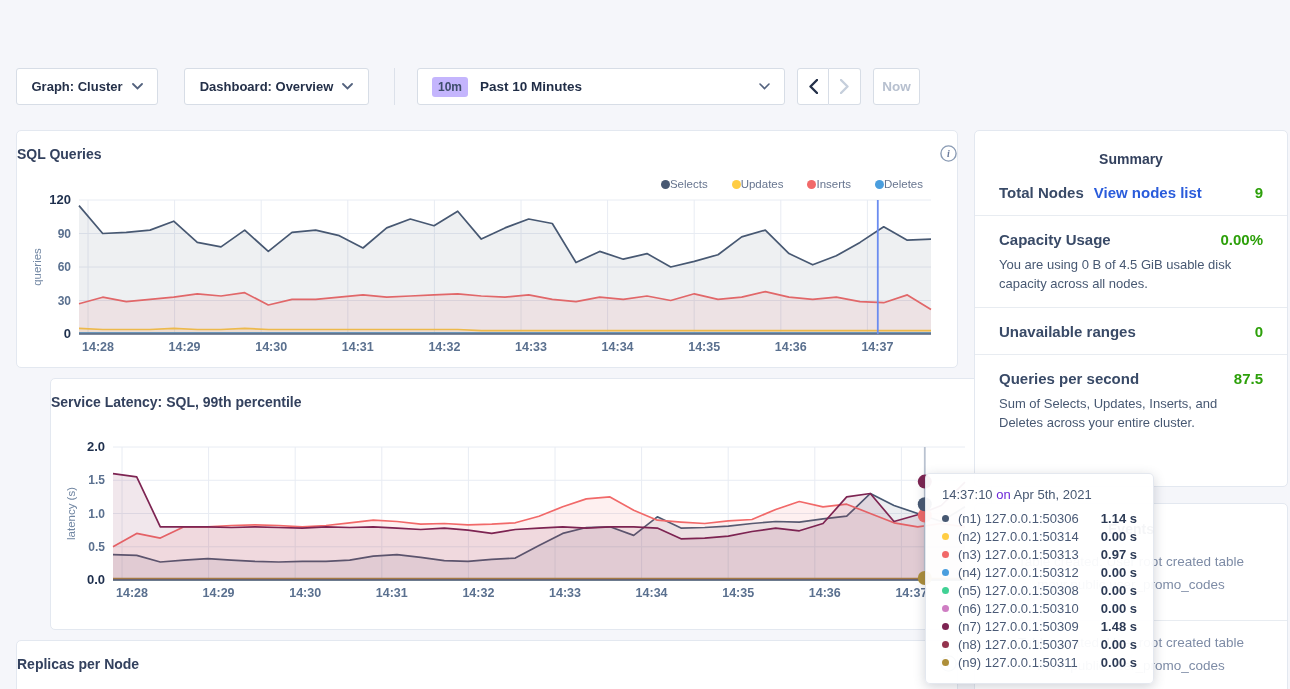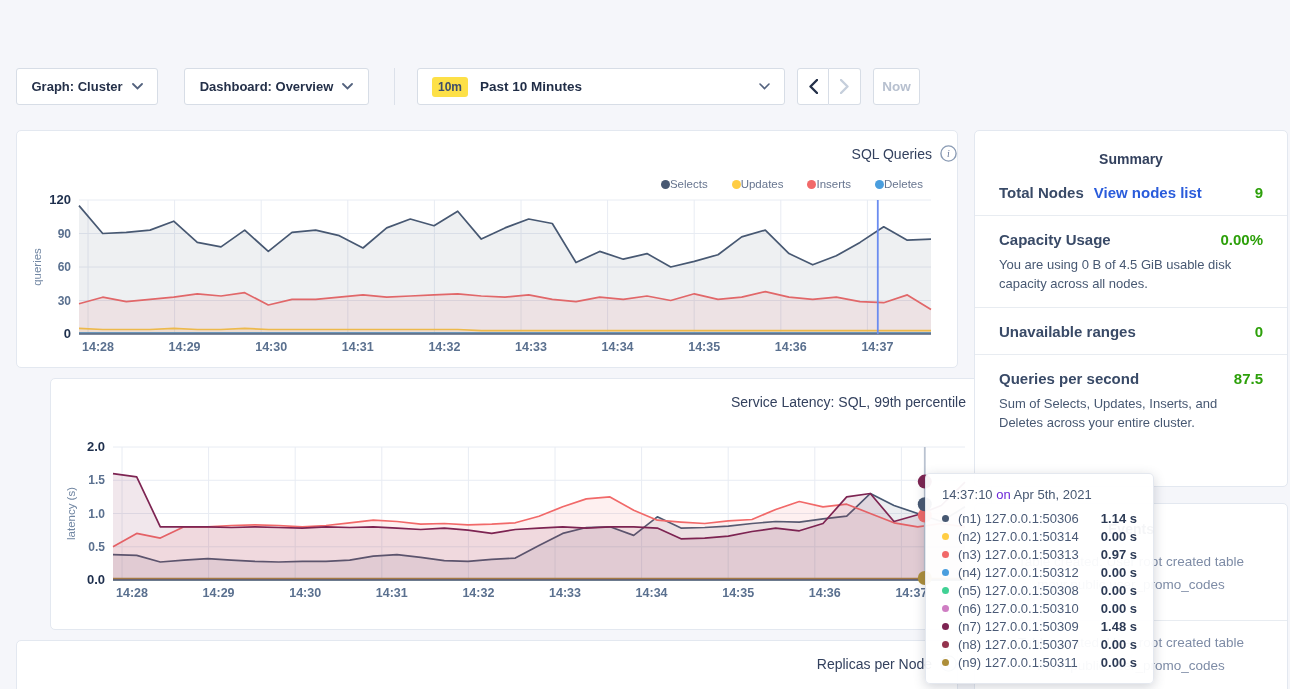--- a/index.html
+++ b/index.html
@@ -10,39 +10,39 @@
 
   
   .dd, .tp, .nav-btn, .now-btn { background:#fff; border:1px solid #d7dde6; border-radius:3px; cursor:pointer;
     display:flex; align-items:center; font-family:inherit; }
   .dd { position:absolute; top:68px; height:37px; padding:0 14px; gap:9px; }
   .dd span { font-size:13px; font-weight:700; color:#243049; }
   #dd-graph { left:16px; width:142px; justify-content:center; }
   #dd-dashboard { left:184px; width:185px; justify-content:center; }
   .vdivider { position:absolute; left:394px; top:68px; width:1px; height:37px; background:#dce1ea; }
   .tp { position:absolute; left:417px; top:68px; width:368px; height:37px; padding:0 14px; }
-  .tp-badge { background:#fde047; border-radius:3px; padding:3px 6px; font-size:12px; font-weight:700; color:#3e4d6b; margin-right:12px; }
+  .tp-badge { background:#c4b5fd; border-radius:3px; padding:3px 6px; font-size:12px; font-weight:700; color:#3e4d6b; margin-right:12px; }
   .tp-label { font-size:13.5px; font-weight:700; color:#1f2c46; }
   .tp .chev { margin-left:auto; }
   .nav-group { position:absolute; left:797px; top:68px; display:flex; }
   .nav-btn { width:32px; height:37px; justify-content:center; border-radius:0; }
   .nav-btn.first { border-radius:3px 0 0 3px; }
   .nav-btn.last { border-radius:0 3px 3px 0; border-left:none; }
   .now-btn { position:absolute; left:873px; top:68px; width:47px; height:37px; justify-content:center;
     font-size:13.5px; font-weight:700; color:#b7c0cf; }
 
   .panel { position:absolute; background:#fff; border:1px solid #e3e8f0; border-radius:5px; }
   #panel-sql      { left:16px;  top:130px; width:942px; height:238px; }
   #panel-latency  { left:16px;  top:378px; width:942px; height:252px;margin-left:34px; }
   #panel-replicas { left:16px;  top:640px; width:942px; height:140px; }
   #panel-summary  { left:974px; top:130px; width:314px; height:357px; }
   #panel-events   { left:974px; top:503px; width:314px; height:240px; }
 
-  .chart-title { display:flex; justify-content:flex-end; align-items:center; gap:8px; padding-top:14px;
-    font-size:14px; font-weight:400; color:#33415e; }
+  .chart-title { display:flex; justify-content:space-between; align-items:center; gap:8px; padding-top:14px;
+    font-size:14px; font-weight:700; color:#33415e; }
   .info-icon { display:inline-flex; width:17px; height:17px; }
   .chart-svg { position:absolute; left:0; top:0; }
   .legend { position:absolute; right:34px; top:47px; display:flex; gap:24px; }
   .legend-item { display:flex; align-items:center; cursor:pointer; }
   .legend-dot { width:9px; height:9px; border-radius:50%; }
   .legend-label { font-size:11.5px; color:#67758f; }
 
   
   .summary-title { text-align:center; padding:20px 0 2px; font-size:14px; font-weight:700; color:#33415e; }
   .sum-row { padding:15px 24px 14px; border-bottom:1px solid #e8ecf1; }

